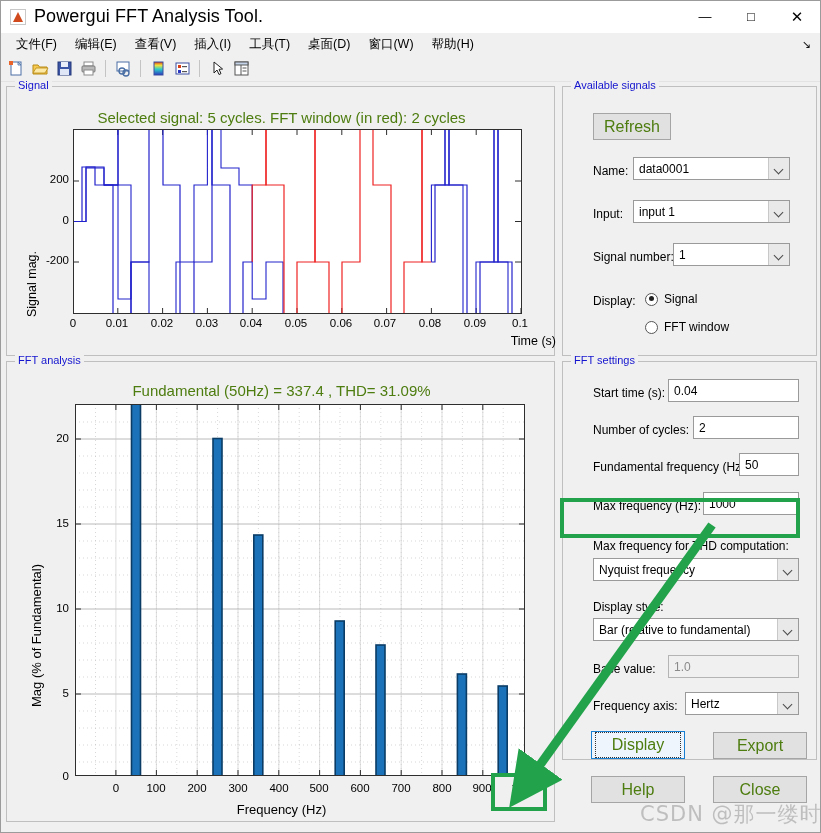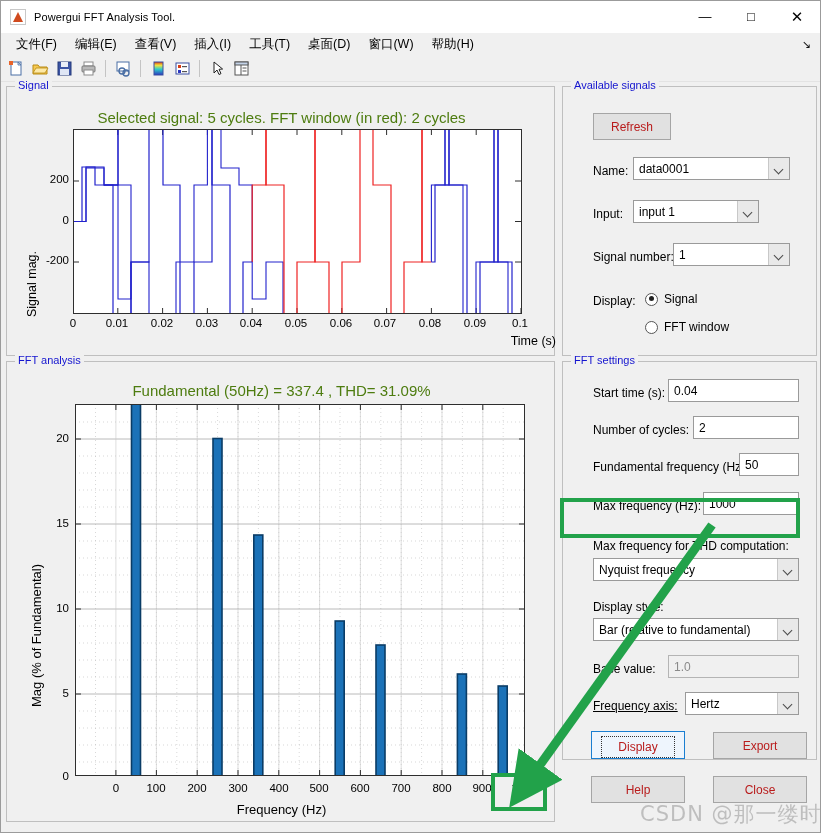--- a/index.html
+++ b/index.html
@@ -30,21 +30,21 @@
     background:#ffffff;border:1px solid #c8c8c8;
     position:relative;box-sizing:border-box;
   }
   .titlebar .appicon::after{
     content:"";position:absolute;left:2px;top:2px;
     width:0;height:0;
     border-left:5px solid transparent;border-right:5px solid transparent;
     border-bottom:10px solid #d04a1e;
   }
   .titlebar .title{
-    font-size:11px;color:#000;letter-spacing:.1px;
+    font-size:18px;color:#000;letter-spacing:.1px;
   }
   .wbtns{margin-left:auto;display:flex;height:31px;}
   .wbtn{
     width:46px;height:31px;display:flex;align-items:center;justify-content:center;
     font-size:13px;color:#000;
   }
   .wbtn.close{font-size:15px;}
   
   .menubar{
     height:23px;background:#f0f0f0;display:flex;align-items:center;
@@ -102,21 +102,21 @@
   }
   .chev{width:8px;height:8px;position:relative;}
   .chev::after{
     content:"";position:absolute;left:0;top:1px;
     width:6px;height:6px;border-right:1.4px solid #4a4a4a;border-bottom:1.4px solid #4a4a4a;
     transform:rotate(45deg);
   }
   .btn{
     box-sizing:border-box;background:#e1e1e1;border:1px solid #a5a5a5;
     display:flex;align-items:center;justify-content:center;
-    font-size:12px;color:#b91c1c;
+    font-size:16px;color:#4d7c0f;
   }
   .btn.default{
     background:#eef5fd;border:1px solid #1a7ed1;
   }
   .btn.default .inner{
     border:1px dotted #333;padding:3px 16px;
   }
   .radio-row{display:flex;align-items:center;gap:6px;}
   .radio{
     width:13px;height:13px;border-radius:50%;
@@ -384,21 +384,21 @@
 
       <div class="lbl" style="position:absolute;left:30px;top:77px;">Name:</div>
       <div class="combo" style="position:absolute;left:70px;top:70px;width:157px;">
         <span>data0001</span>
         <span class="arrowbox">
             <span class="chev"></span>
           </span>
       </div>
 
       <div class="lbl" style="position:absolute;left:30px;top:120px;">Input:</div>
-      <div class="combo" style="position:absolute;left:70px;top:113px;width:126px;">
+      <div class="combo" style="position:absolute;left:70px;top:113px;width:157px;">
         <span>input 1</span>
         <span class="arrowbox">
             <span class="chev"></span>
           </span>
       </div>
 
       <div class="lbl" style="position:absolute;left:30px;top:163px;">Signal number:</div>
       <div class="combo" style="position:absolute;left:110px;top:156px;width:117px;">
         <span>1</span>
         <span class="arrowbox">
@@ -579,21 +579,21 @@
       <div class="combo" style="position:absolute;left:30px;top:256px;width:206px;">
         <span>Bar (relative to fundamental)</span>
         <span class="arrowbox">
             <span class="chev"></span>
           </span>
       </div>
 
       <div class="lbl" style="position:absolute;left:30px;top:300px;">Base value:</div>
       <div class="tfield disabled" style="position:absolute;left:105px;top:293px;width:131px;">1.0</div>
 
-      <div class="lbl" style="position:absolute;left:30px;top:337px;text-decoration:underline;">Frequency axis:</div>
+      <div class="lbl" style="position:absolute;left:30px;top:337px;">Frequency axis:</div>
       <div class="combo" style="position:absolute;left:122px;top:330px;width:114px;">
         <span>Hertz</span>
         <span class="arrowbox">
             <span class="chev"></span>
           </span>
       </div>
 
       <div class="btn default" style="position:absolute;left:28px;top:369px;width:94px;height:28px;align-items:flex-end;">
         <span class="inner">Display</span>
       </div>

